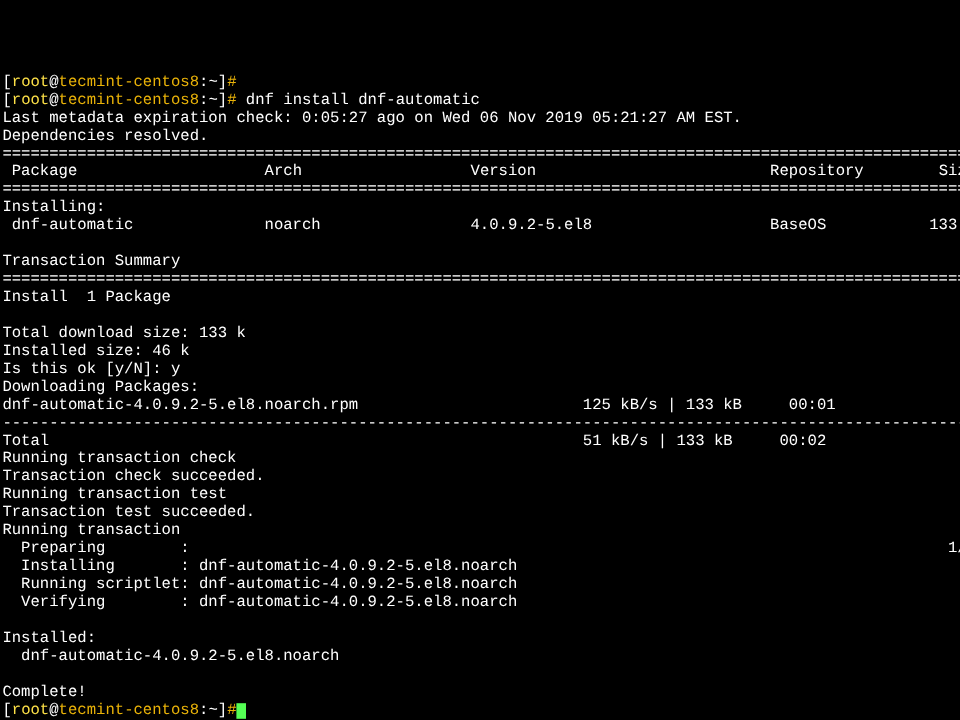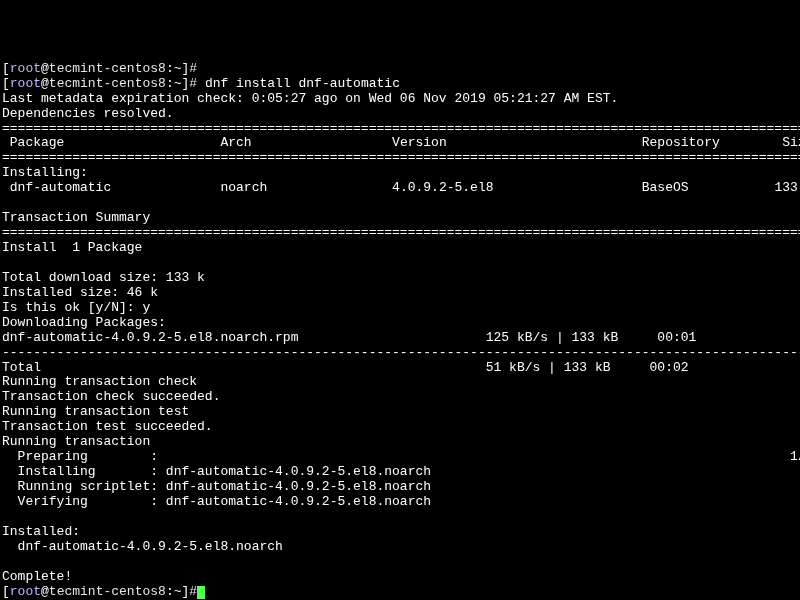--- a/index.html
+++ b/index.html
@@ -12,22 +12,22 @@
       color: #fff;
       font-family: 'Courier New', monospace;
       font-size: 13px;
       line-height: 1.15;
       padding: 2px;
       width: 800px;
       height: 600px;
       overflow: hidden;
       white-space: pre;
     }
-    .red { color: #c4b5fd; }
-    .green { color: #e5e5e5; margin-top: 28px; }
+    .red { color: #fde047; }
+    .green { color: #eab308; margin-top: 28px; }
     .white { color: #ffffff; }
     .cursor {
       background: #55ff55;
       display: inline-block;
       width: 8px;
       height: 13px;
       vertical-align: text-bottom;
     }
     .line { display: block; }
   </style>

